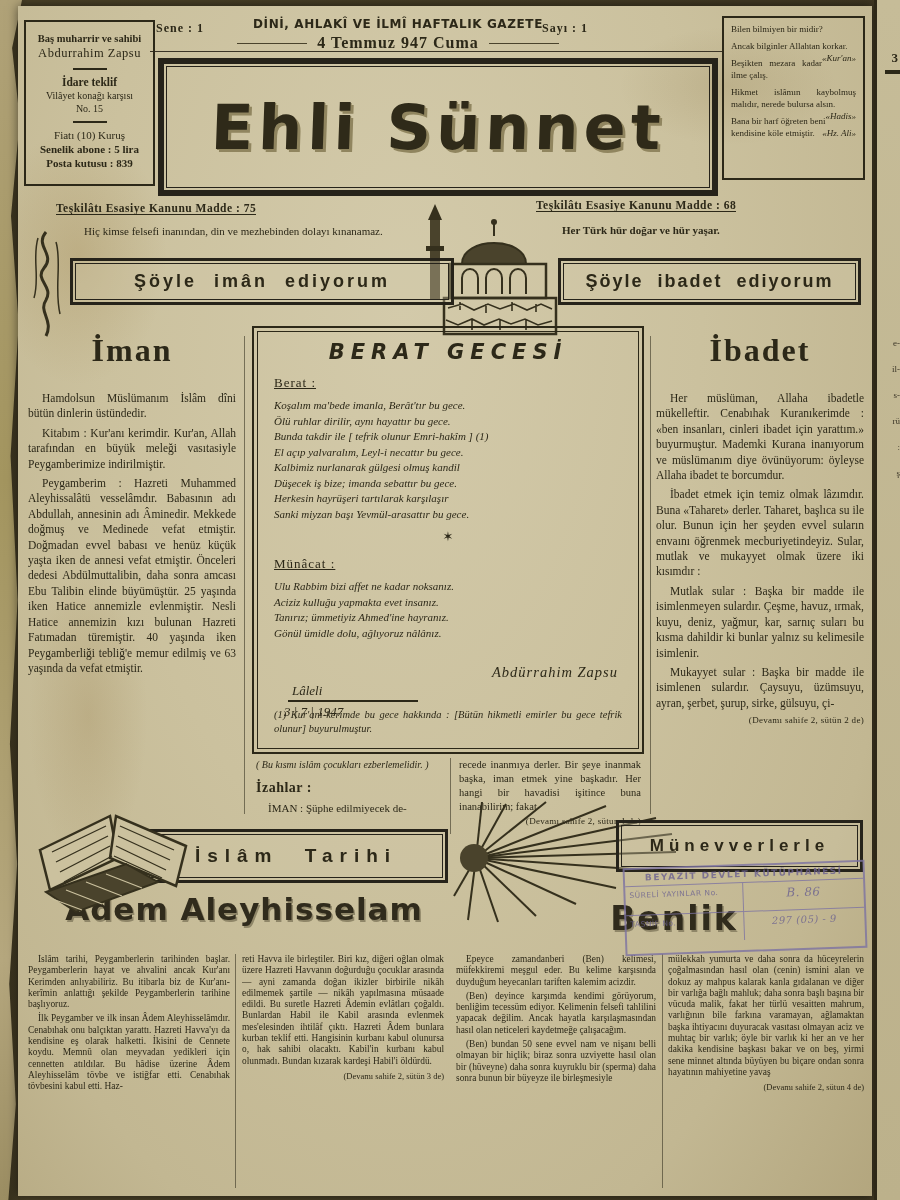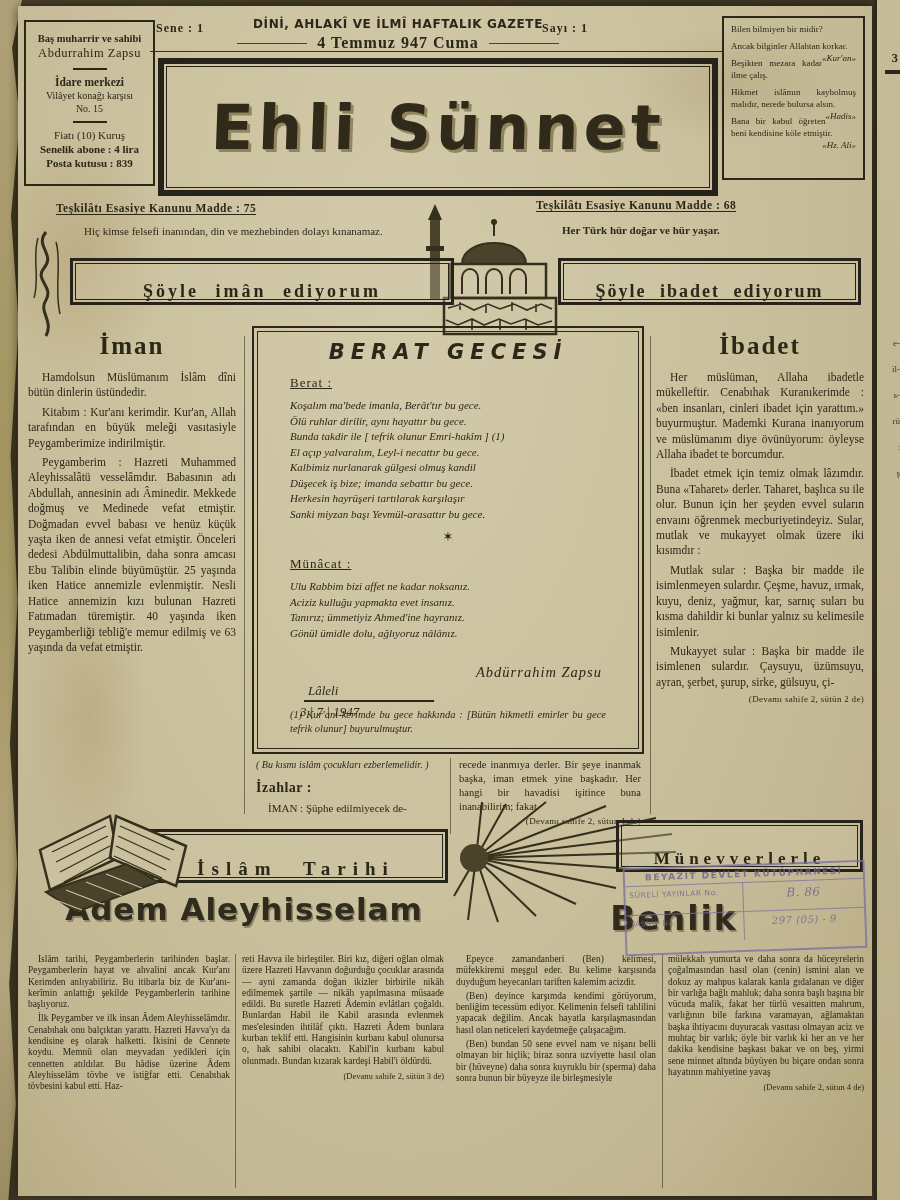--- a/index.html
+++ b/index.html
@@ -44,42 +44,42 @@
   .q-src{float:right;font-style:italic;}
 
   
   .law-title{font-weight:bold;font-size:11.5px;letter-spacing:.5px;border-bottom:1px solid #2c2818;padding-bottom:0;}
   .lawL-t{left:38px;top:196px;}
   .lawL-b{left:66px;top:218px;width:330px;font-size:11px;line-height:1.35;}
   .lawR-t{left:518px;top:193px;}
   .lawR-b{left:544px;top:218px;width:270px;font-size:11px;font-weight:bold;}
 
   
-  .banner{border:3px solid #26231a;outline:1px solid #26231a;outline-offset:-6px;display:flex;align-items:flex-end;justify-content:center;
-    font-family:Liberation Serif, serif;font-weight:bold;background:rgba(210,201,169,.35);box-sizing:border-box;}
+  .banner{border:3px solid #26231a;outline:1px solid #26231a;outline-offset:-6px;display:flex;align-items:center;justify-content:center;
+    font-family:Liberation Sans, sans-serif;font-weight:bold;background:rgba(210,201,169,.35);box-sizing:border-box;}
   .banner-iman{left:52px;top:252px;width:384px;height:47px;font-size:18px;letter-spacing:3px;word-spacing:9px;}
   .banner-ibadet{left:540px;top:252px;width:303px;height:47px;font-size:18px;letter-spacing:2px;word-spacing:7px;}
 
   
   .masthead{left:140px;top:52px;width:560px;height:138px;border:6px solid #26231a;box-sizing:border-box;display:flex;align-items:center;justify-content:center;}
   .masthead:before{content:"";position:absolute;inset:2px;border:1px solid #26231a;}
   .masthead-title{font-family:"DejaVu Sans",sans-serif;font-weight:bold;font-size:62px;letter-spacing:5px;color:#2f2a19;
     text-shadow:3px 3px 0 #90855f,1px 1px 0 #90855f;transform:skewX(-2deg);}
 
   
   .vr{width:1px;background:rgba(44,40,24,.55);}
-  .col-title{font-weight:bold;font-size:25px;text-align:center;letter-spacing:2px;margin-bottom:10px;}
+  .col-title{font-weight:bold;font-size:32px;text-align:center;letter-spacing:2px;margin-bottom:22px;}
   .bodytext{font-size:11.5px;line-height:1.34;text-align:justify;text-indent:14px;margin-bottom:4px;}
   .cont-line{font-size:9px;text-align:right;margin-top:3px;letter-spacing:.3px;}
   .iman-col{left:10px;top:326px;width:208px;height:486px;overflow:hidden;}
   .ibadet-col{left:638px;top:326px;width:208px;height:486px;overflow:hidden;}
 
   
   .berat-box{left:234px;top:320px;width:392px;height:428px;border:2px solid #2c2818;outline:1px solid #2c2818;outline-offset:-6px;
-    box-sizing:border-box;padding:10px 36px;overflow:hidden;}
+    box-sizing:border-box;padding:10px 20px;overflow:hidden;}
   .berat-title{text-align:center;font-family:"DejaVu Sans",sans-serif;font-style:italic;font-weight:bold;font-size:21px;letter-spacing:6px;margin-top:2px;}
   .poem-sub{font-weight:normal;font-size:13px;text-decoration:underline;margin:11px 0 7px;letter-spacing:1px;}
   .poem-line{font-style:italic;font-size:11px;line-height:15.5px;white-space:nowrap;}
   .poem-star{text-align:center;font-size:13px;margin:7px 0 0;}
   .sig-row{position:relative;margin-top:9px;height:42px;}
   .sig-place{font-style:italic;font-size:13px;margin-left:16px;display:inline-block;border-bottom:1px solid #2c2818;padding:0 30px 1px 2px;margin-top:33px;}
   .sig-date{font-style:italic;font-size:13px;margin:3px 0 0 10px;}
   .sig-author{position:absolute;right:4px;top:14px;font-style:italic;font-size:14.5px;letter-spacing:1px;}
   .fn-rule{width:130px;height:2px;background:#2c2818;margin:8px 0 6px 14px;}
   .fn-text{font-size:10.5px;font-style:italic;text-align:justify;line-height:1.3;}
@@ -149,39 +149,39 @@
         <span class="hline"></span>
       </div>
     </div>
     <div class="abs hdr-sayi">Sayı : 1</div>
     <div class="abs hdr-rule"></div>
 
     <div class="abs info-box">
       <div class="l ib1">Baş muharrir ve sahibi</div>
       <div class="l ib2">Abdurrahim Zapsu</div>
       <div class="ib-div"></div>
-      <div class="l ib3">İdare merkezi</div>
+      <div class="l ib3">İdare teklif</div>
       <div class="l ib4">Vilâyet konağı karşısı</div>
       <div class="l ib4">No. 15</div>
       <div class="ib-div"></div>
       <div class="l ib6">Fiatı (10) Kuruş</div>
-      <div class="l ib7">Senelik abone : 4 lira</div>
+      <div class="l ib7">Senelik abone : 5 lira</div>
       <div class="l ib8">Posta kutusu : 839</div>
     </div>
 
     <div class="abs masthead">
       <div class="masthead-title">Ehli Sünnet</div>
     </div>
 
     <div class="abs quote-box">
       <div class="q-item"><span>Bilen bilmiyen bir midir?</span> <span class="q-src"></span></div>
       <div class="q-item"><span>Ancak bilginler Allahtan korkar.</span> <span class="q-src">«Kur'an»</span></div>
       <div class="q-item"><span>Beşikten mezara kadar ilme çalış.</span> <span class="q-src"></span></div>
       <div class="q-item"><span>Hikmet islâmın kaybolmuş malıdır, nerede bulursa alsın.</span> <span class="q-src">«Hadis»</span></div>
-      <div class="q-item"><span>Bana bir kabul öğreten beni kendisine köle etmiştir.</span> <span class="q-src">«Hz. Ali»</span></div>
+      <div class="q-item"><span>Bana bir harf öğreten beni kendisine köle etmiştir.</span> <span class="q-src">«Hz. Ali»</span></div>
     </div>
 
     <div class="abs law-title lawL-t">Teşkilâtı Esasiye Kanunu Madde : 75</div>
     <div class="abs lawL-b">Hiç kimse felsefi inanından, din ve mezhebinden dolayı kınanamaz.</div>
     <div class="abs law-title lawR-t">Teşkilâtı Esasiye Kanunu Madde : 68</div>
     <div class="abs lawR-b">Her Türk hür doğar ve hür yaşar.</div>
 
     <svg class="abs" style="left:6px;top:222px;" width="44" height="112" viewBox="0 0 44 112">
       <path class="ln" stroke-width="3" d="M22,4 C10,18 32,26 20,40 C10,52 30,58 22,72 C14,84 30,92 22,108"></path>
       <path class="ln" stroke-width="1.5" d="M14,10 C8,30 16,50 10,70 M32,14 C38,34 30,60 36,86"></path>

